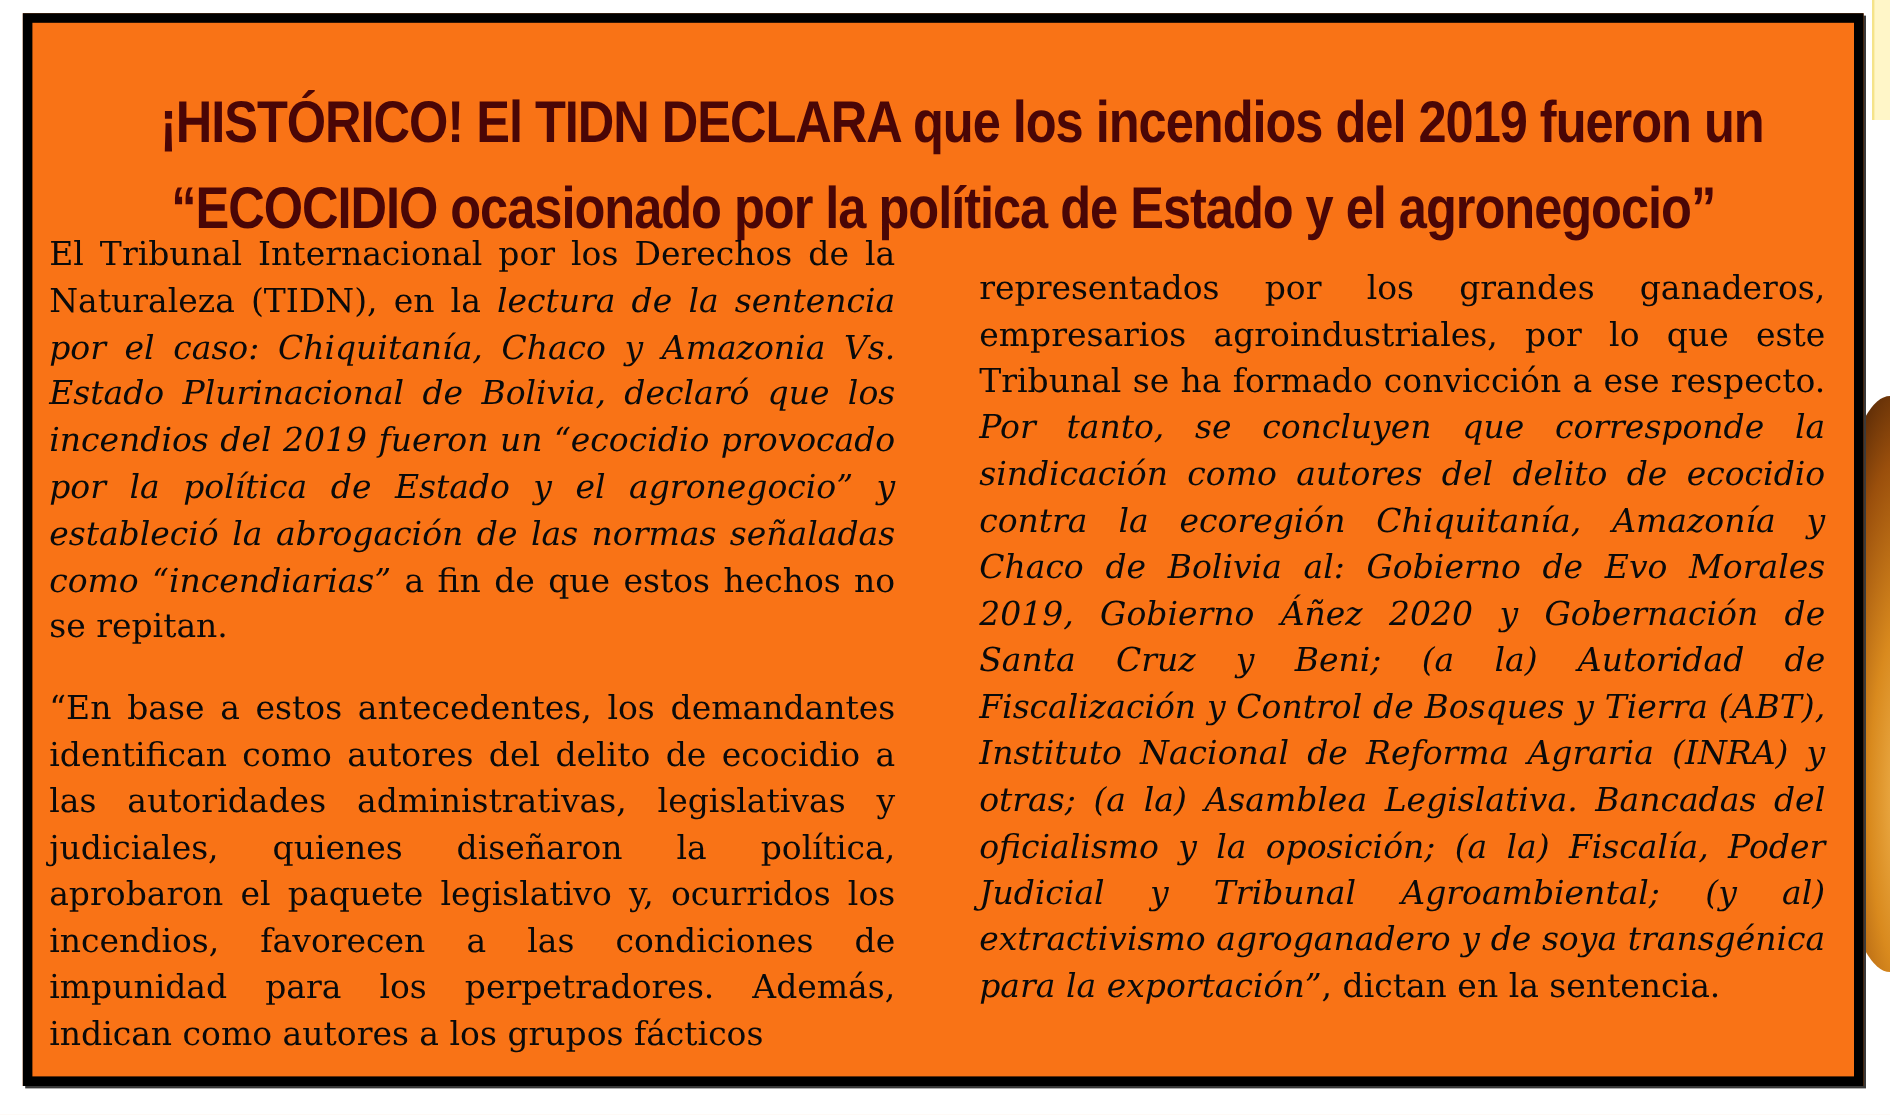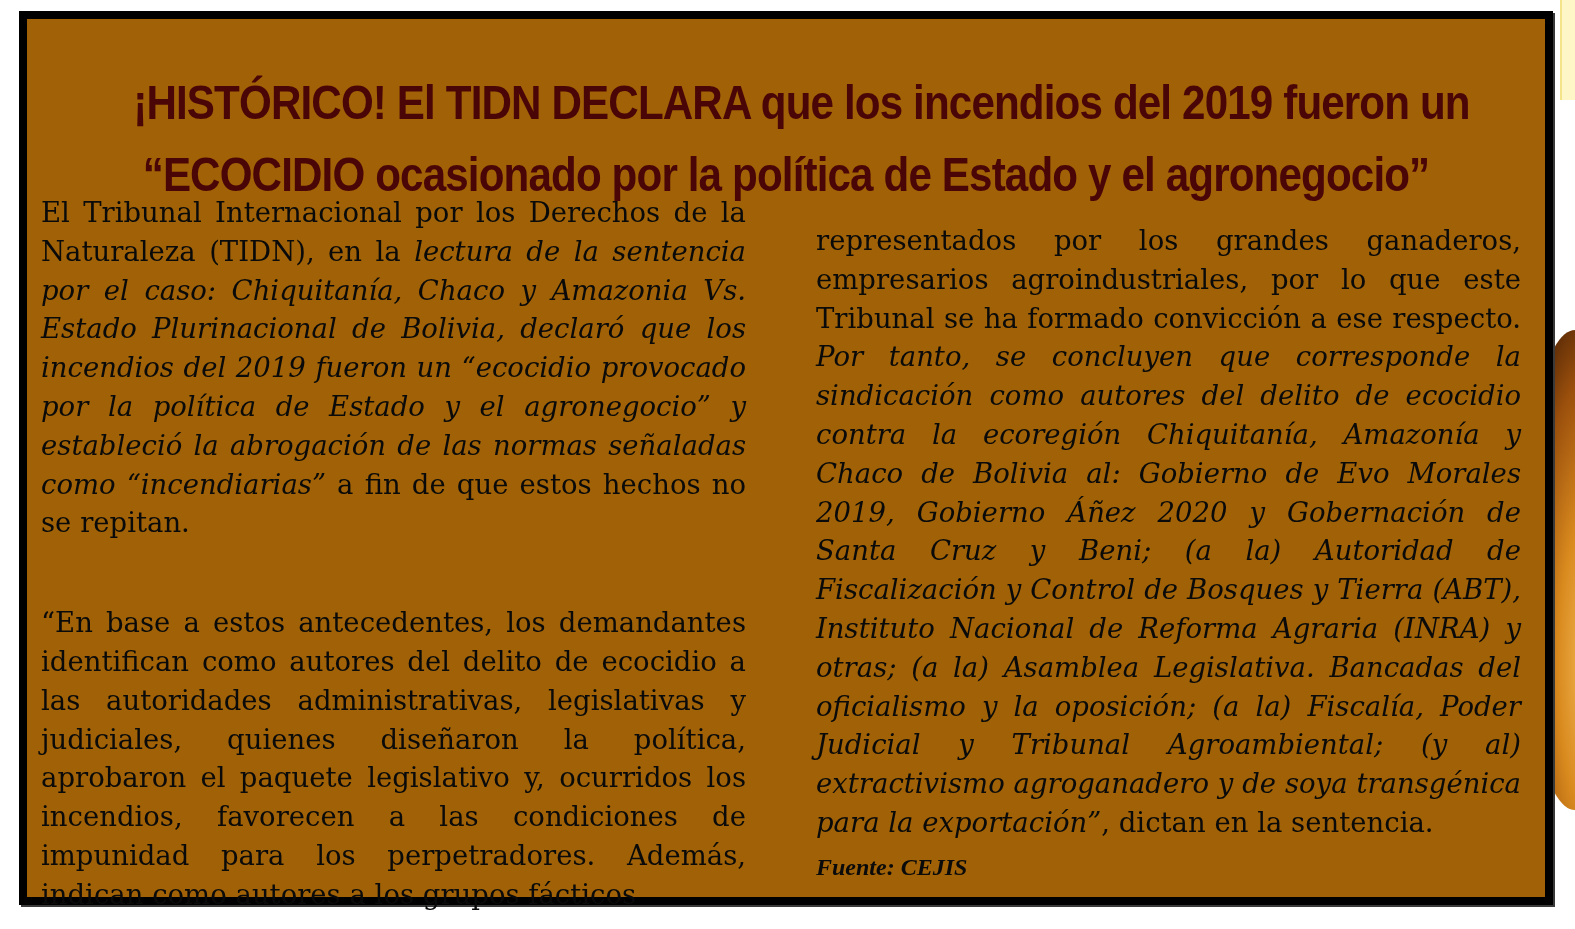--- a/index.html
+++ b/index.html
@@ -32,21 +32,21 @@
       border-left: 2px solid #f5e38a;
       z-index: 0;
     }
 
     .clipping {
       position: absolute;
       left: 19px;
       top: 11px;
       width: 1518px;
       height: 878px;
-      background: #a16207;
+      background: #f97316;
       border: 8px solid #000000;
       box-shadow: 2px 2px 0 #3a3a3a;
       z-index: 1;
     }
 
     .headline {
       position: absolute;
       left: 0;
       top: 14px;
       width: 100%;
@@ -76,21 +76,21 @@
       font-size: 27.5px;
       line-height: 38.8px;
       color: #0a0a0a;
       text-align: justify;
       text-align-last: left;
     }
     .col-left { left: 0; }
     .col-right { left: 775px; margin-top: 28px; }
 
     .para { margin: 0; }
-    .para + .para { margin-top: 61px; }
+    .para + .para { margin-top: 29px; }
     .it { font-style: italic; }
 
     .source {
       display: block;
       text-align: right;
       font-style: italic;
       font-size: 24px;
       margin-top: 6px;
       font-family: "Liberation Serif", serif;
       font-weight: bold;
@@ -111,17 +111,16 @@
 
   <div class="columns">
 
     <div class="col col-left">
       <p class="para"><span>El Tribunal Internacional por los Derechos de la Naturaleza (TIDN), en la </span><span class="it">lectura de la sentencia por el caso: Chiquitanía, Chaco y Amazonia Vs. Estado Plurinacional de Bolivia, declaró que los incendios del 2019 fueron un “ecocidio provocado por la política de Estado y el agronegocio” y estableció la abrogación de las normas señaladas como “incendiarias”</span><span> a fin de que estos hechos no se repitan.</span></p>
       <p class="para">“En base a estos antecedentes, los demandantes identifican como autores del delito de ecocidio a las autoridades administrativas, legislativas y judiciales, quienes diseñaron la política, aprobaron el paquete legislativo y, ocurridos los incendios, favorecen a las condiciones de impunidad para los perpetradores. Además, indican como autores a los grupos fácticos</p>
     </div>
 
     <div class="col col-right">
       <p class="para"><span>representados por los grandes ganaderos, empresarios agroindustriales, por lo que este Tribunal se ha formado convicción a ese respecto. </span><span class="it">Por tanto, se concluyen que corresponde la sindicación como autores del delito de ecocidio contra la ecoregión Chiquitanía, Amazonía y Chaco de Bolivia al: Gobierno de Evo Morales 2019, Gobierno Áñez 2020 y Gobernación de Santa Cruz y Beni; (a la) Autoridad de Fiscalización y Control de Bosques y Tierra (ABT), Instituto Nacional de Reforma Agraria (INRA) y otras; (a la) Asamblea Legislativa. Bancadas del oficialismo y la oposición; (a la) Fiscalía, Poder Judicial y Tribunal Agroambiental; (y al) extractivismo agroganadero y de soya transgénica para la exportación”</span><span>, dictan en la sentencia.</span></p>
-      <span class="source">Fuente: CEJIS</span>
     </div>
 
   </div>
 </div>
 
 </body></html>

